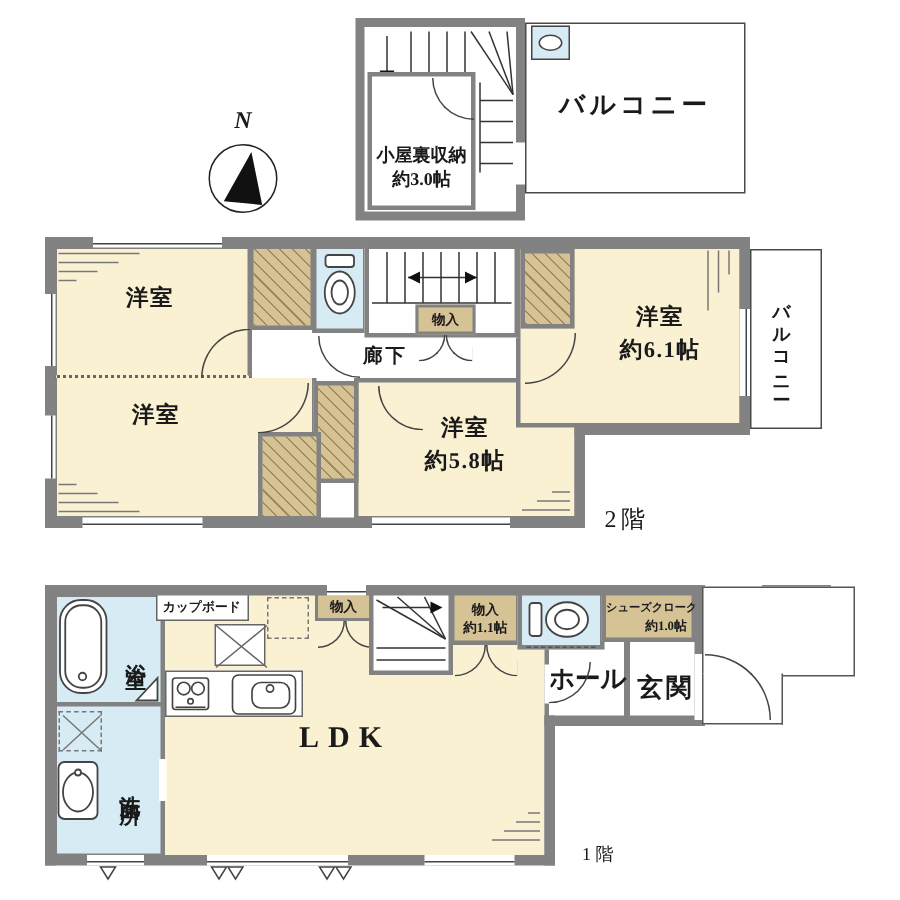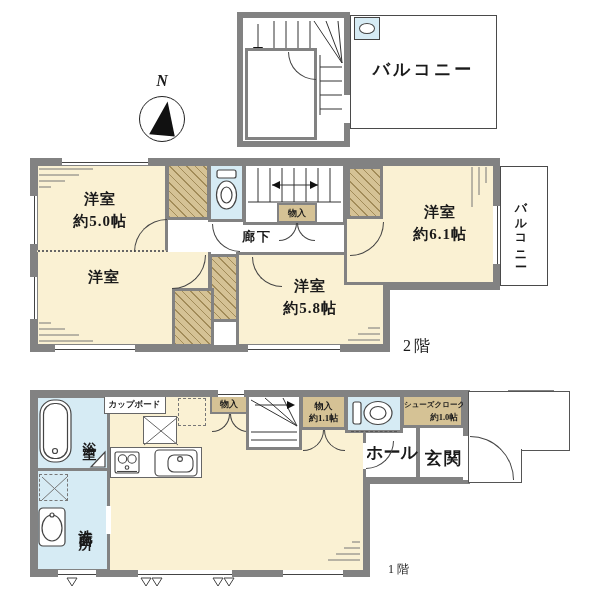--- a/index.html
+++ b/index.html
@@ -71,20 +71,24 @@
       <line x1="98" y1="44" x2="82" y2="2"></line>
       <line x1="98" y1="44" x2="94" y2="2"></line>
     <line x1="76" y1="36" x2="76" y2="96"></line>
     <line x1="76" y1="48" x2="98" y2="48"></line>
       <line x1="76" y1="62" x2="98" y2="62"></line>
     <line x1="76" y1="76" x2="98" y2="76"></line>
       <line x1="76" y1="90" x2="98" y2="90"></line>
   </svg>
   <div class="room white" style="left:245px;top:48px;width:72px;height:92px;"></div>
   <div class="arc arc-c-tr" style="left:288px;top:52px;width:28px;height:28px;"></div>
+  <div class="lbl" style="left:247px;top:95px;width:68px;font-size:12px;font-weight:bold;line-height:1.35;white-space:normal;">
+    <div>小屋裏収納</div>
+    <div>約3.0帖</div>
+  </div>
   <div class="gap" style="left:344px;top:95px;width:6px;height:28px;"></div>
 
   <div class="thin" style="left:350px;top:15px;width:147px;height:114px;"></div>
   <div class="lbl" style="left:352px;top:58px;width:143px;font-size:17px;font-weight:bold;letter-spacing:3px;">バルコニー</div>
   <div style="position:absolute;left:354px;top:17px;width:26px;height:23px;background:#d6ebf4;border:1.2px solid #444;">
     <div style="position:absolute;left:4px;top:5px;width:16px;height:11px;border:1.2px solid #444;border-radius:50%;background:#fff;"></div>
   </div>
 
   <div class="base" style="left:30px;top:158px;width:470px;height:132px;"></div>
   <div class="base" style="left:30px;top:158px;width:360px;height:194px;"></div>
@@ -144,21 +148,20 @@
   <div class="win-h" style="left:248px;top:345px;width:92px;height:7px;"></div>
   <div class="win-v" style="left:30px;top:196px;width:7px;height:48px;"></div>
   <div class="win-v" style="left:30px;top:277px;width:7px;height:42px;"></div>
   <div class="win-v" style="left:493px;top:206px;width:7px;height:58px;"></div>
 
   <div class="thin" style="left:500px;top:166px;width:48px;height:120px;"></div>
   <div class="lbl vtext" style="left:512px;top:178px;height:100px;font-size:12px;font-weight:bold;">バルコニー</div>
 
   <div class="lbl rm" style="left:35px;top:189px;width:130px;white-space:normal;">
     <div>洋室</div>
-    <div>約5.0帖</div>
   </div>
   <div class="lbl rm" style="left:35px;top:267px;width:138px;white-space:normal;">
     <div>洋室</div>
   </div>
   <div class="lbl rm" style="left:240px;top:276px;width:140px;white-space:normal;">
     <div>洋室</div>
     <div>約5.8帖</div>
   </div>
   <div class="lbl rm" style="left:370px;top:202px;width:140px;white-space:normal;">
     <div>洋室</div>
@@ -280,20 +283,21 @@
     <div class="lbl" style="left:0;top:16px;width:80px;font-size:8.5px;font-weight:bold;">約1.0帖</div>
   </div>
 
   <div class="wall" style="left:416px;top:428px;width:4px;height:54px;"></div>
   <div class="lbl" style="left:366px;top:441px;width:50px;font-size:17px;font-weight:bold;">ホール</div>
   <div class="lbl" style="left:420px;top:447px;width:48px;font-size:17px;font-weight:bold;letter-spacing:2px;">玄関</div>
   <div class="gap" style="left:363px;top:443px;width:4px;height:26px;"></div>
   <div class="arc arc-c-tl" style="left:366px;top:441px;width:28px;height:28px;"></div>
   <div class="gap" style="left:106px;top:506px;width:5px;height:28px;"></div>
 
+  <div class="lbl" style="left:185px;top:481px;width:90px;font-size:20px;font-weight:bold;letter-spacing:6px;">LDK</div>
 
   <div class="wall" style="left:30px;top:390px;width:440px;height:7px;"></div>
   <div class="wall" style="left:30px;top:390px;width:7px;height:187px;"></div>
   <div class="wall" style="left:30px;top:570px;width:340px;height:7px;"></div>
   <div class="wall" style="left:363px;top:477px;width:7px;height:100px;"></div>
   <div class="wall" style="left:363px;top:477px;width:107px;height:7px;"></div>
   <div class="wall" style="left:463px;top:390px;width:7px;height:94px;"></div>
   <div class="wall" style="left:508px;top:390px;width:46px;height:6px;"></div>
 
   <div class="win-h" style="left:58px;top:570px;width:38px;height:7px;"></div>

